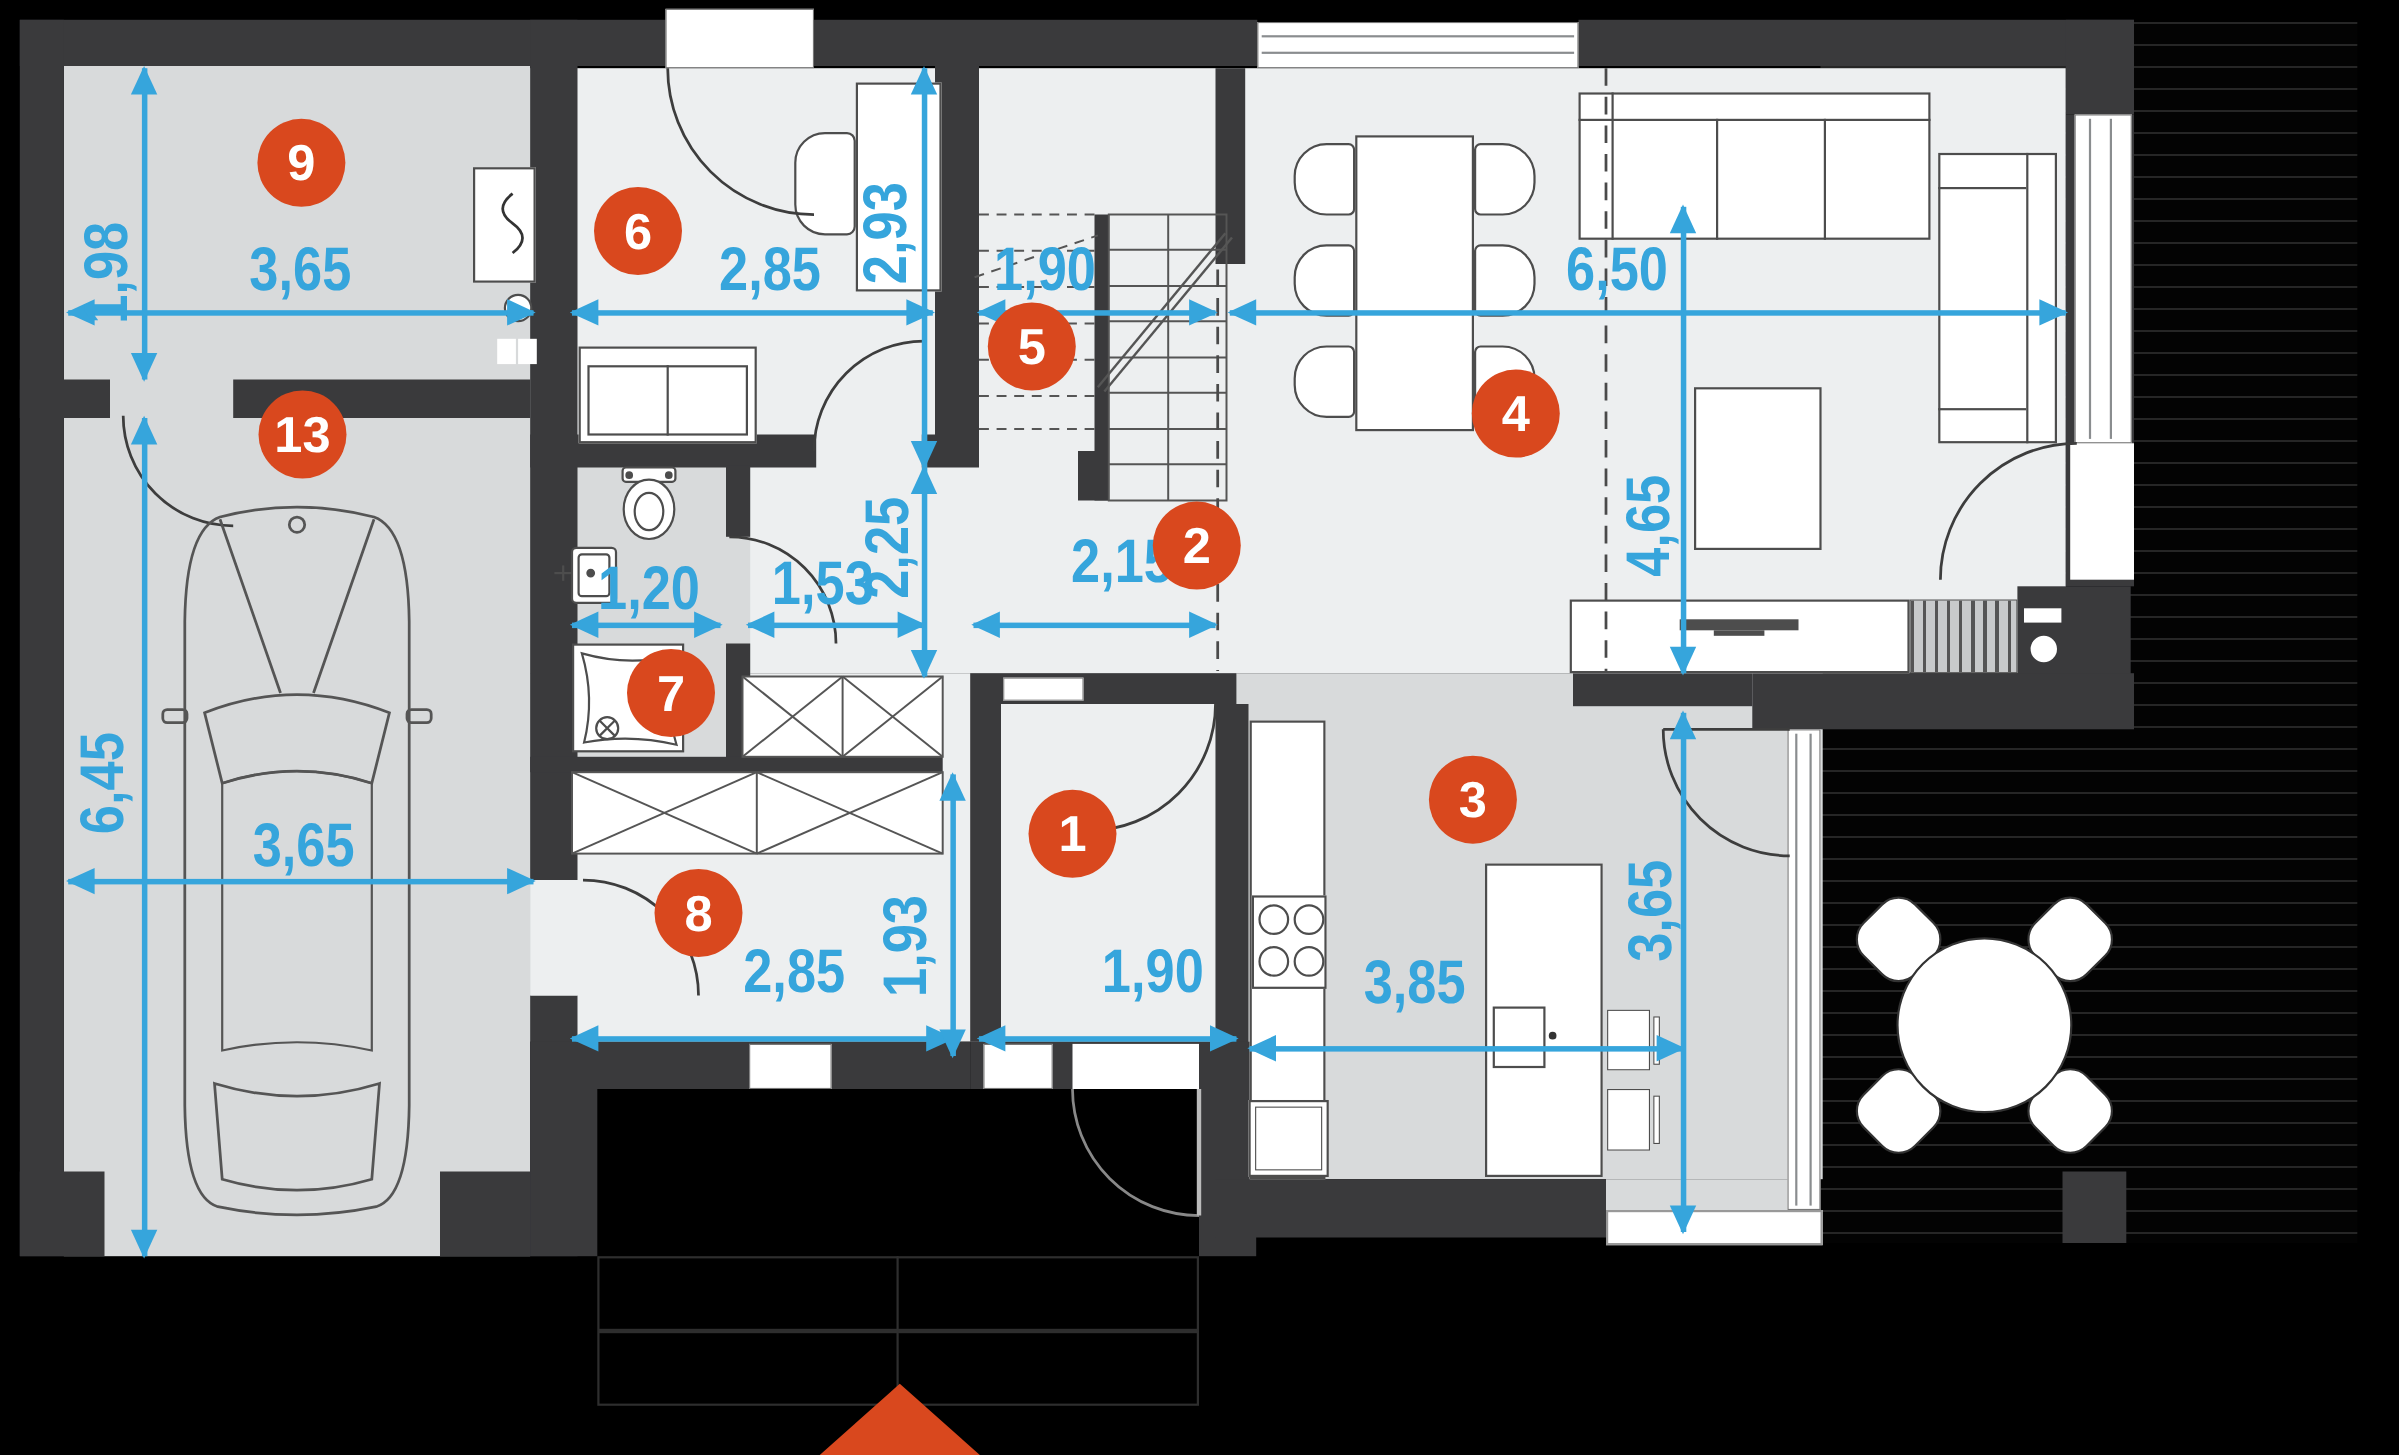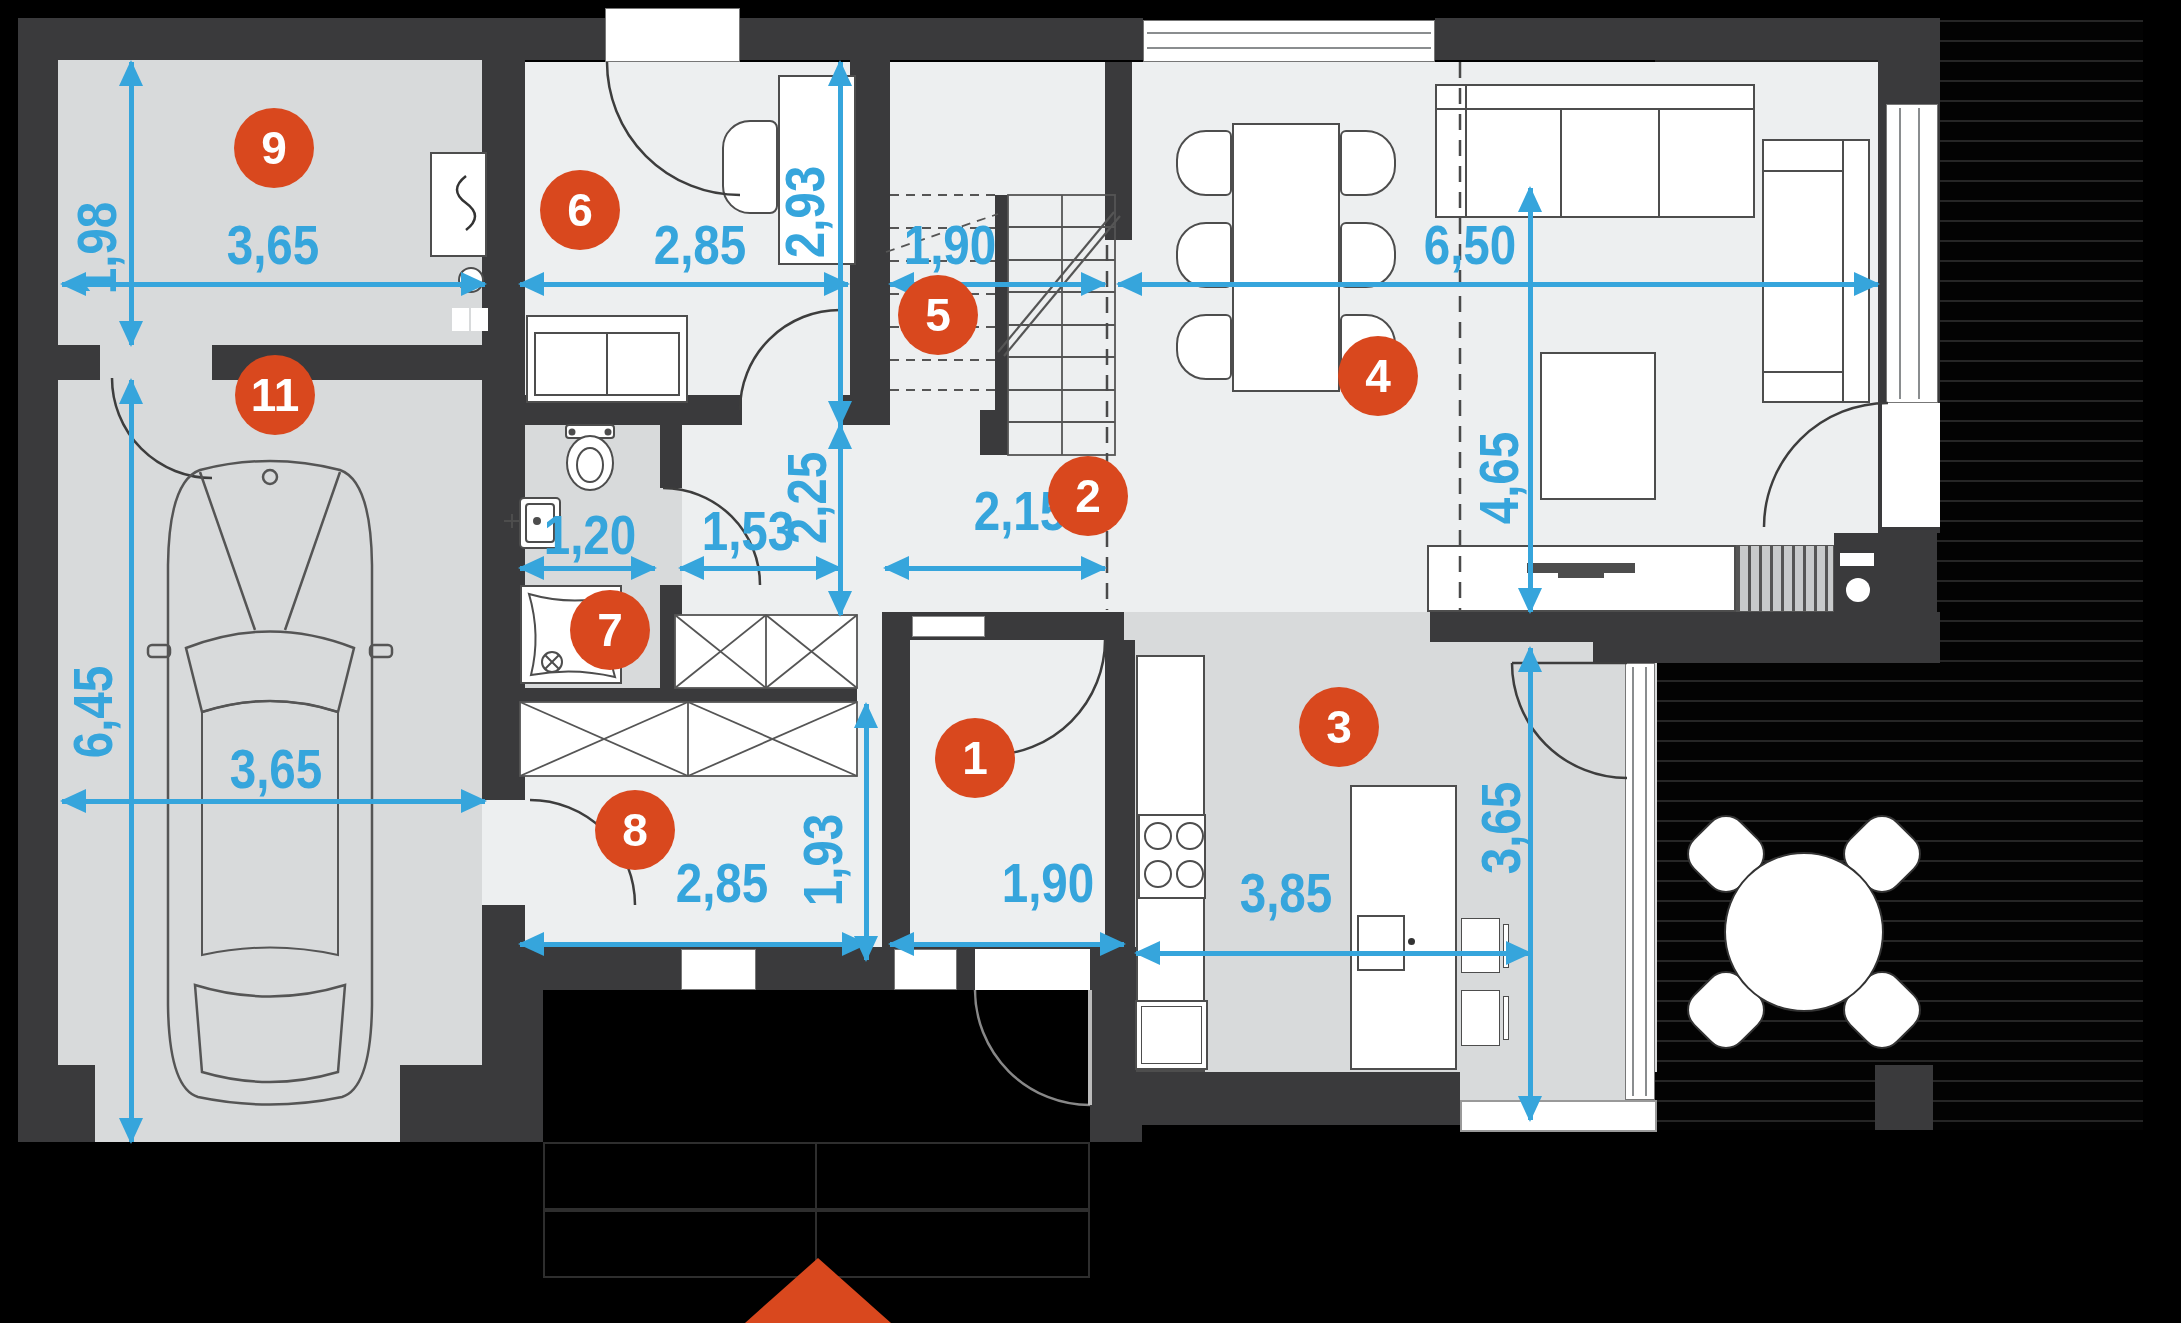--- a/index.html
+++ b/index.html
@@ -346,20 +346,20 @@
   <div class="dlabv" style="left:822px;top:860px">1,93</div>
   <div class="dlab" style="left:1048px;top:882px">1,90</div>
   <div class="dlab" style="left:1286px;top:892px">3,85</div>
   <div class="dlabv" style="left:1498px;top:478px">4,65</div>
   <div class="dlabv" style="left:1500px;top:828px">3,65</div>
 
   <div class="badge" style="left:234px;top:108px">9</div>
   <div class="badge" style="left:540px;top:170px">6</div>
   <div class="badge" style="left:898px;top:275px">5</div>
   <div class="badge" style="left:1338px;top:336px">4</div>
-  <div class="badge" style="left:235px;top:355px">11</div>
+  <div class="badge" style="left:235px;top:355px">13</div>
   <div class="badge" style="left:1048px;top:456px">2</div>
   <div class="badge" style="left:570px;top:590px">7</div>
   <div class="badge" style="left:1299px;top:687px">3</div>
   <div class="badge" style="left:935px;top:718px">1</div>
   <div class="badge" style="left:595px;top:790px">8</div>
 
 </div>
 
 </body></html>

